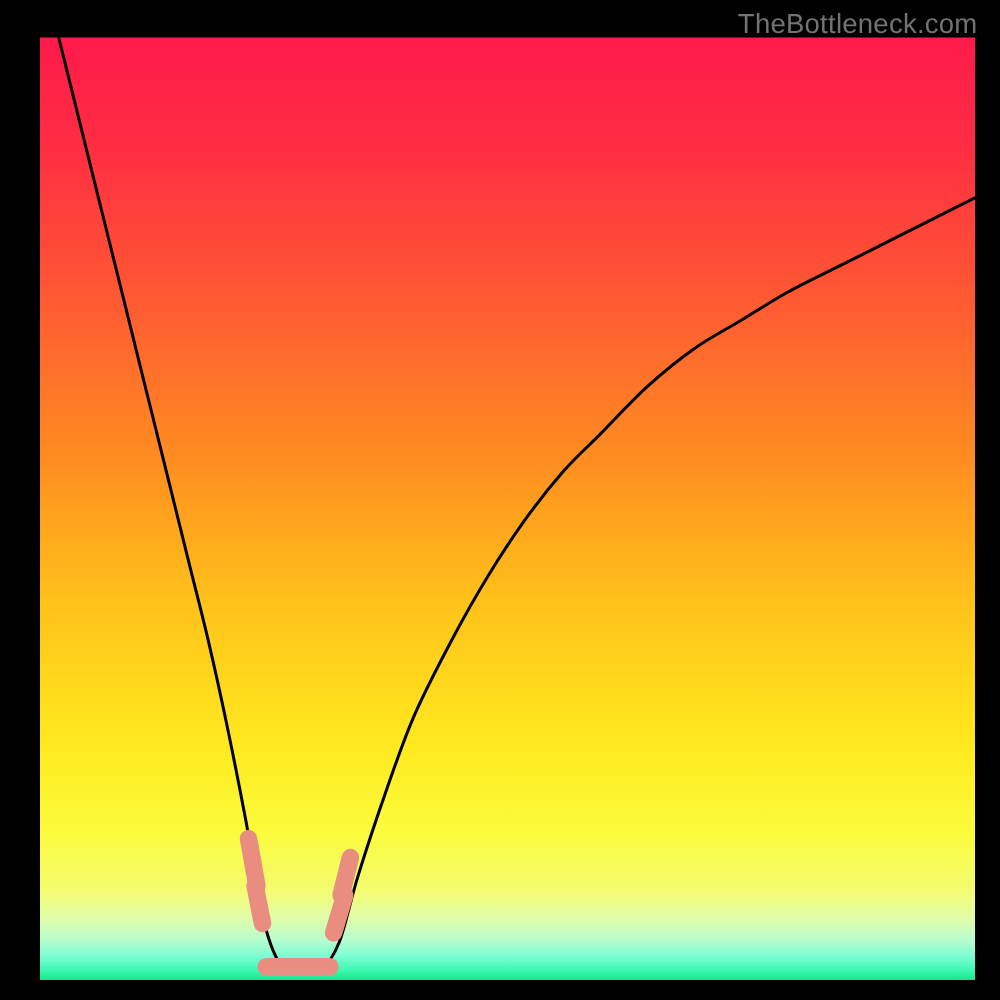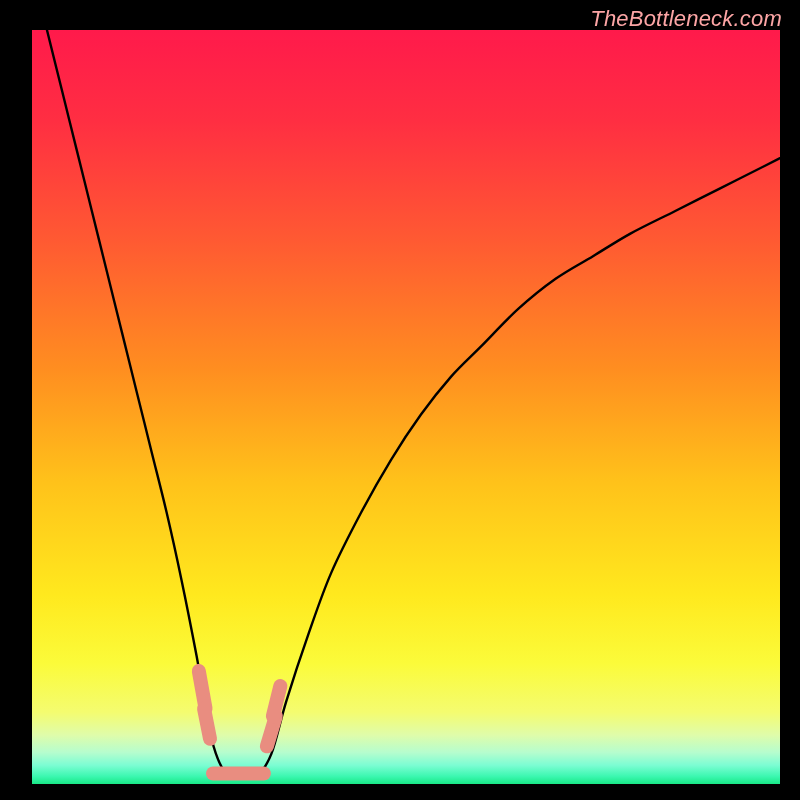--- a/index.html
+++ b/index.html
@@ -14,26 +14,25 @@
   .stage {
     position: relative;
     width: 800px;
     height: 800px;
     background: #000;
   }
   .watermark {
     position: absolute;
     top: 6px;
     right: 18px;
-    color: #fca5a5;
+    color: #737373;
     font-size: 22px;
     font-weight: 500;
     letter-spacing: 0.2px;
     z-index: 5;
-    font-style: italic;
   }
   svg {
     position: absolute;
     left: 0;
     top: 0;
   }
 </style>
 </head>
 <body>
 <div class="stage">

